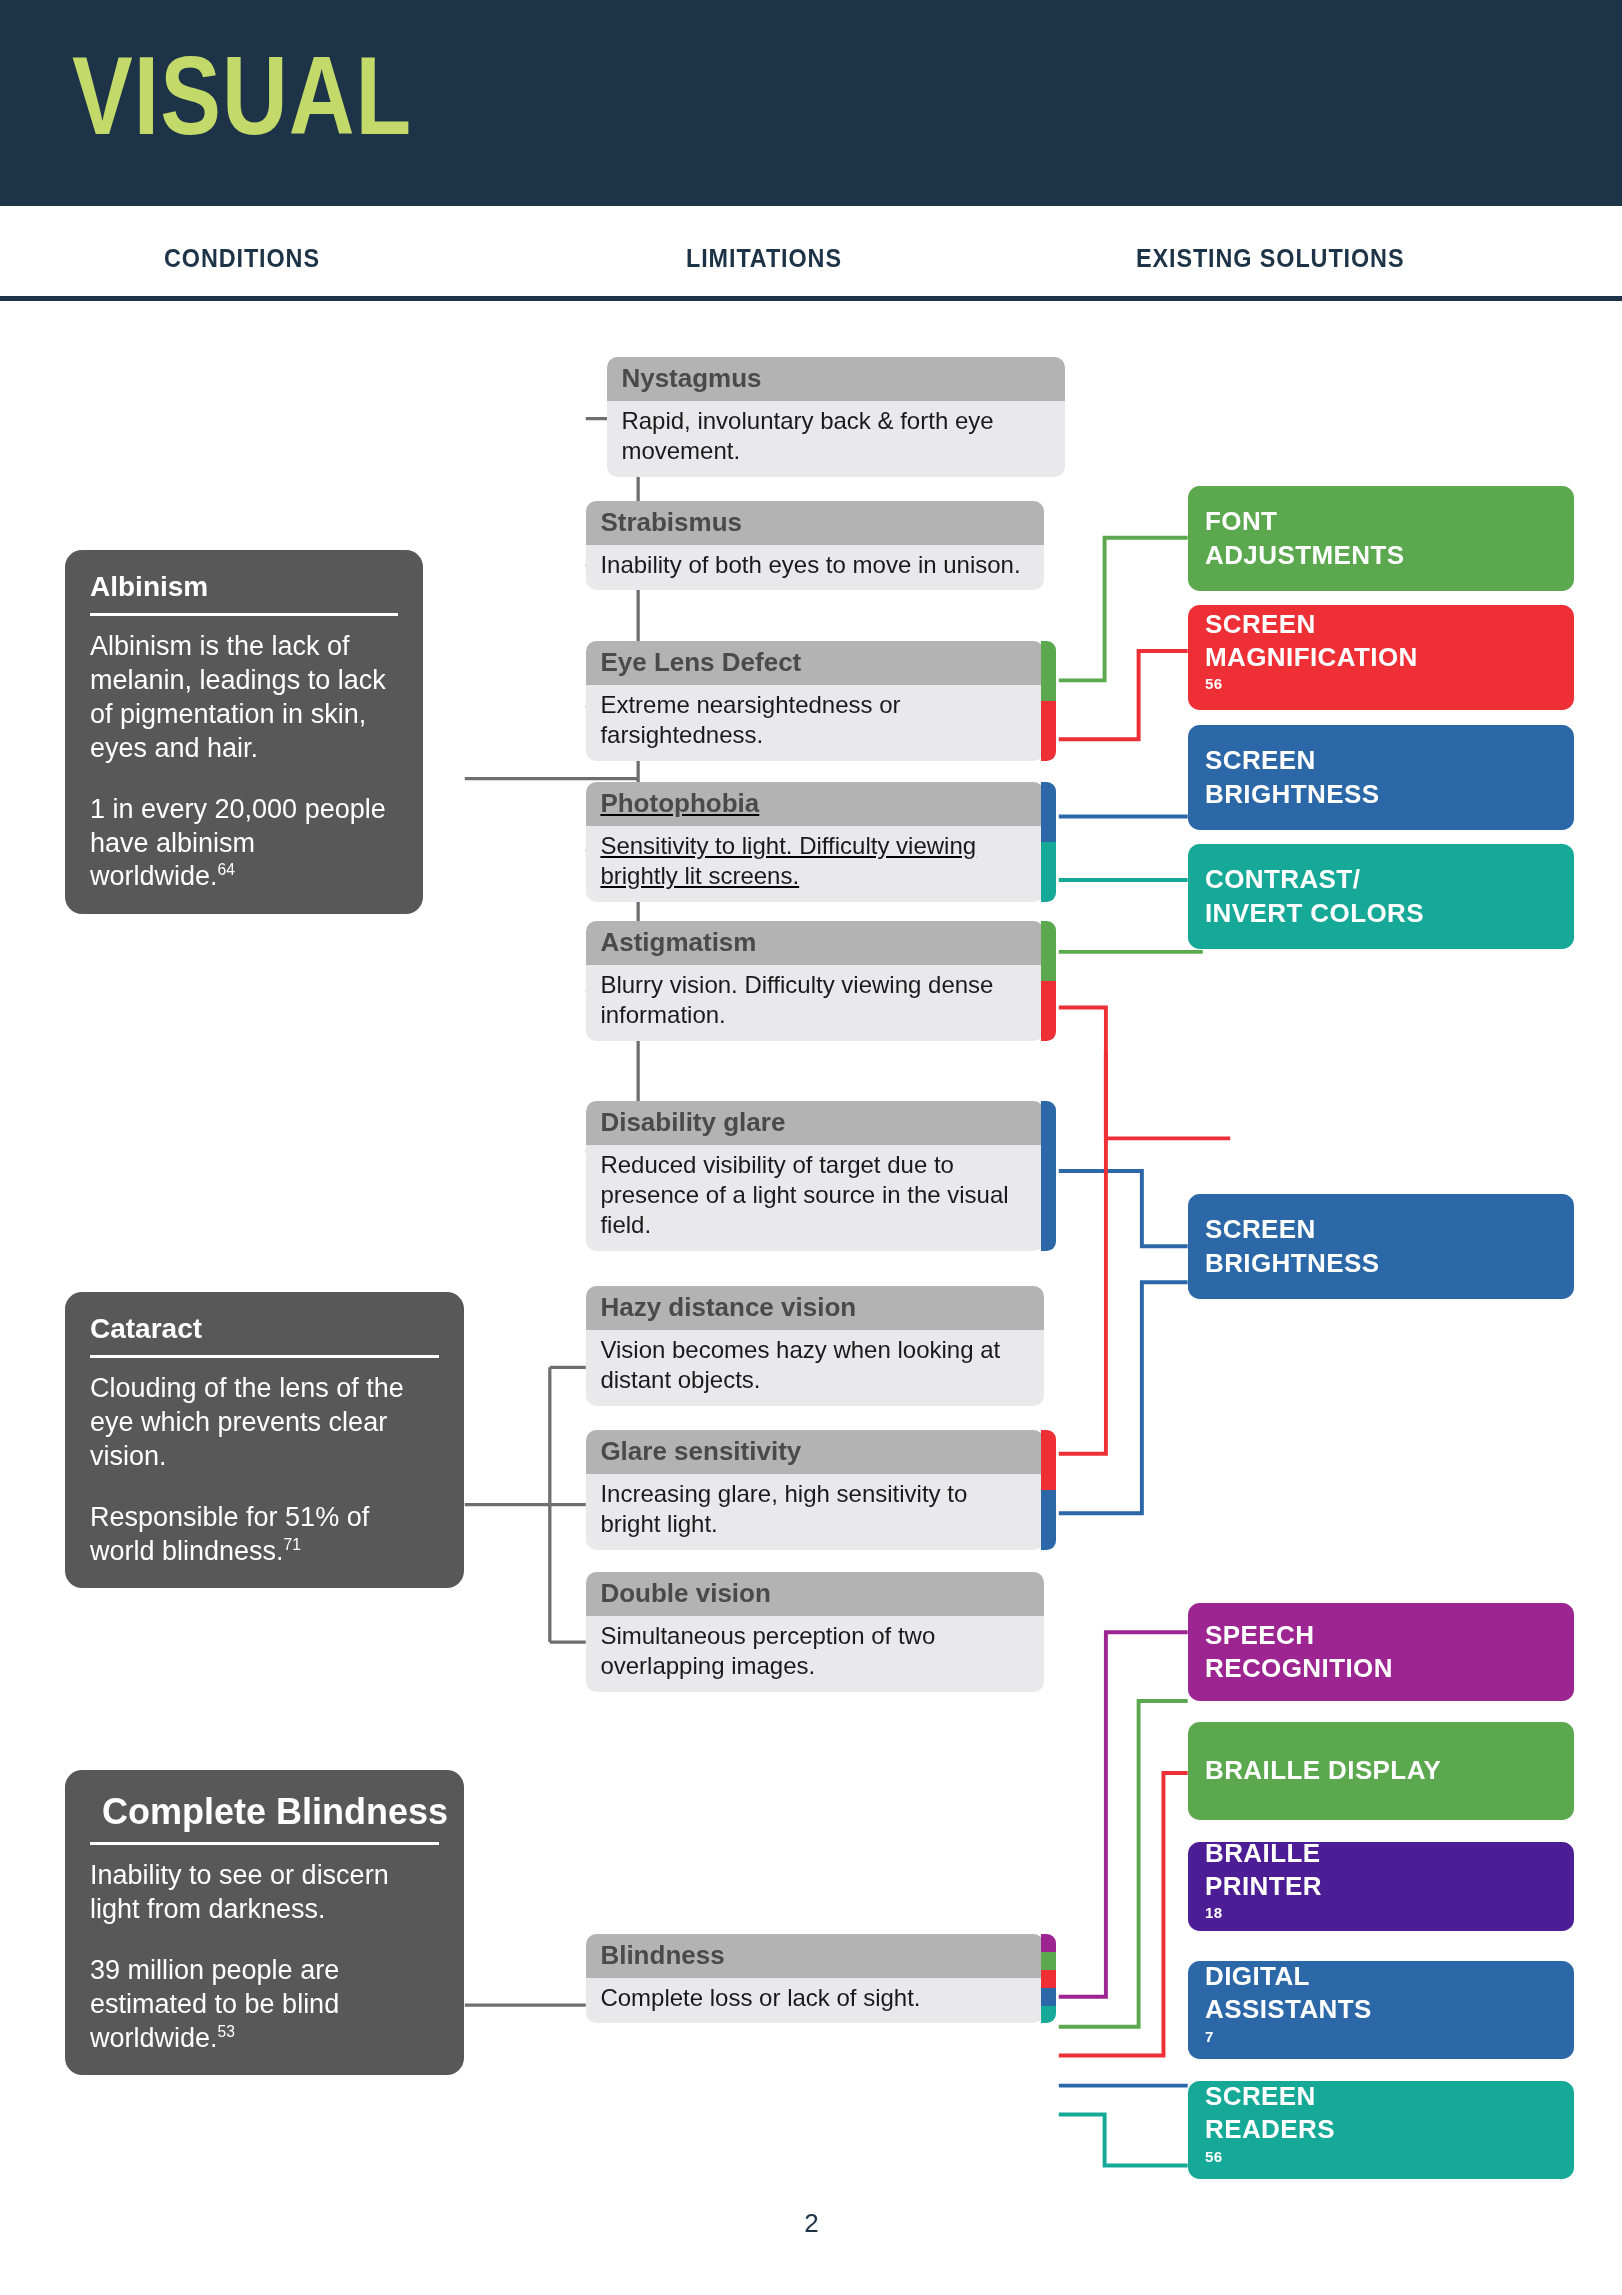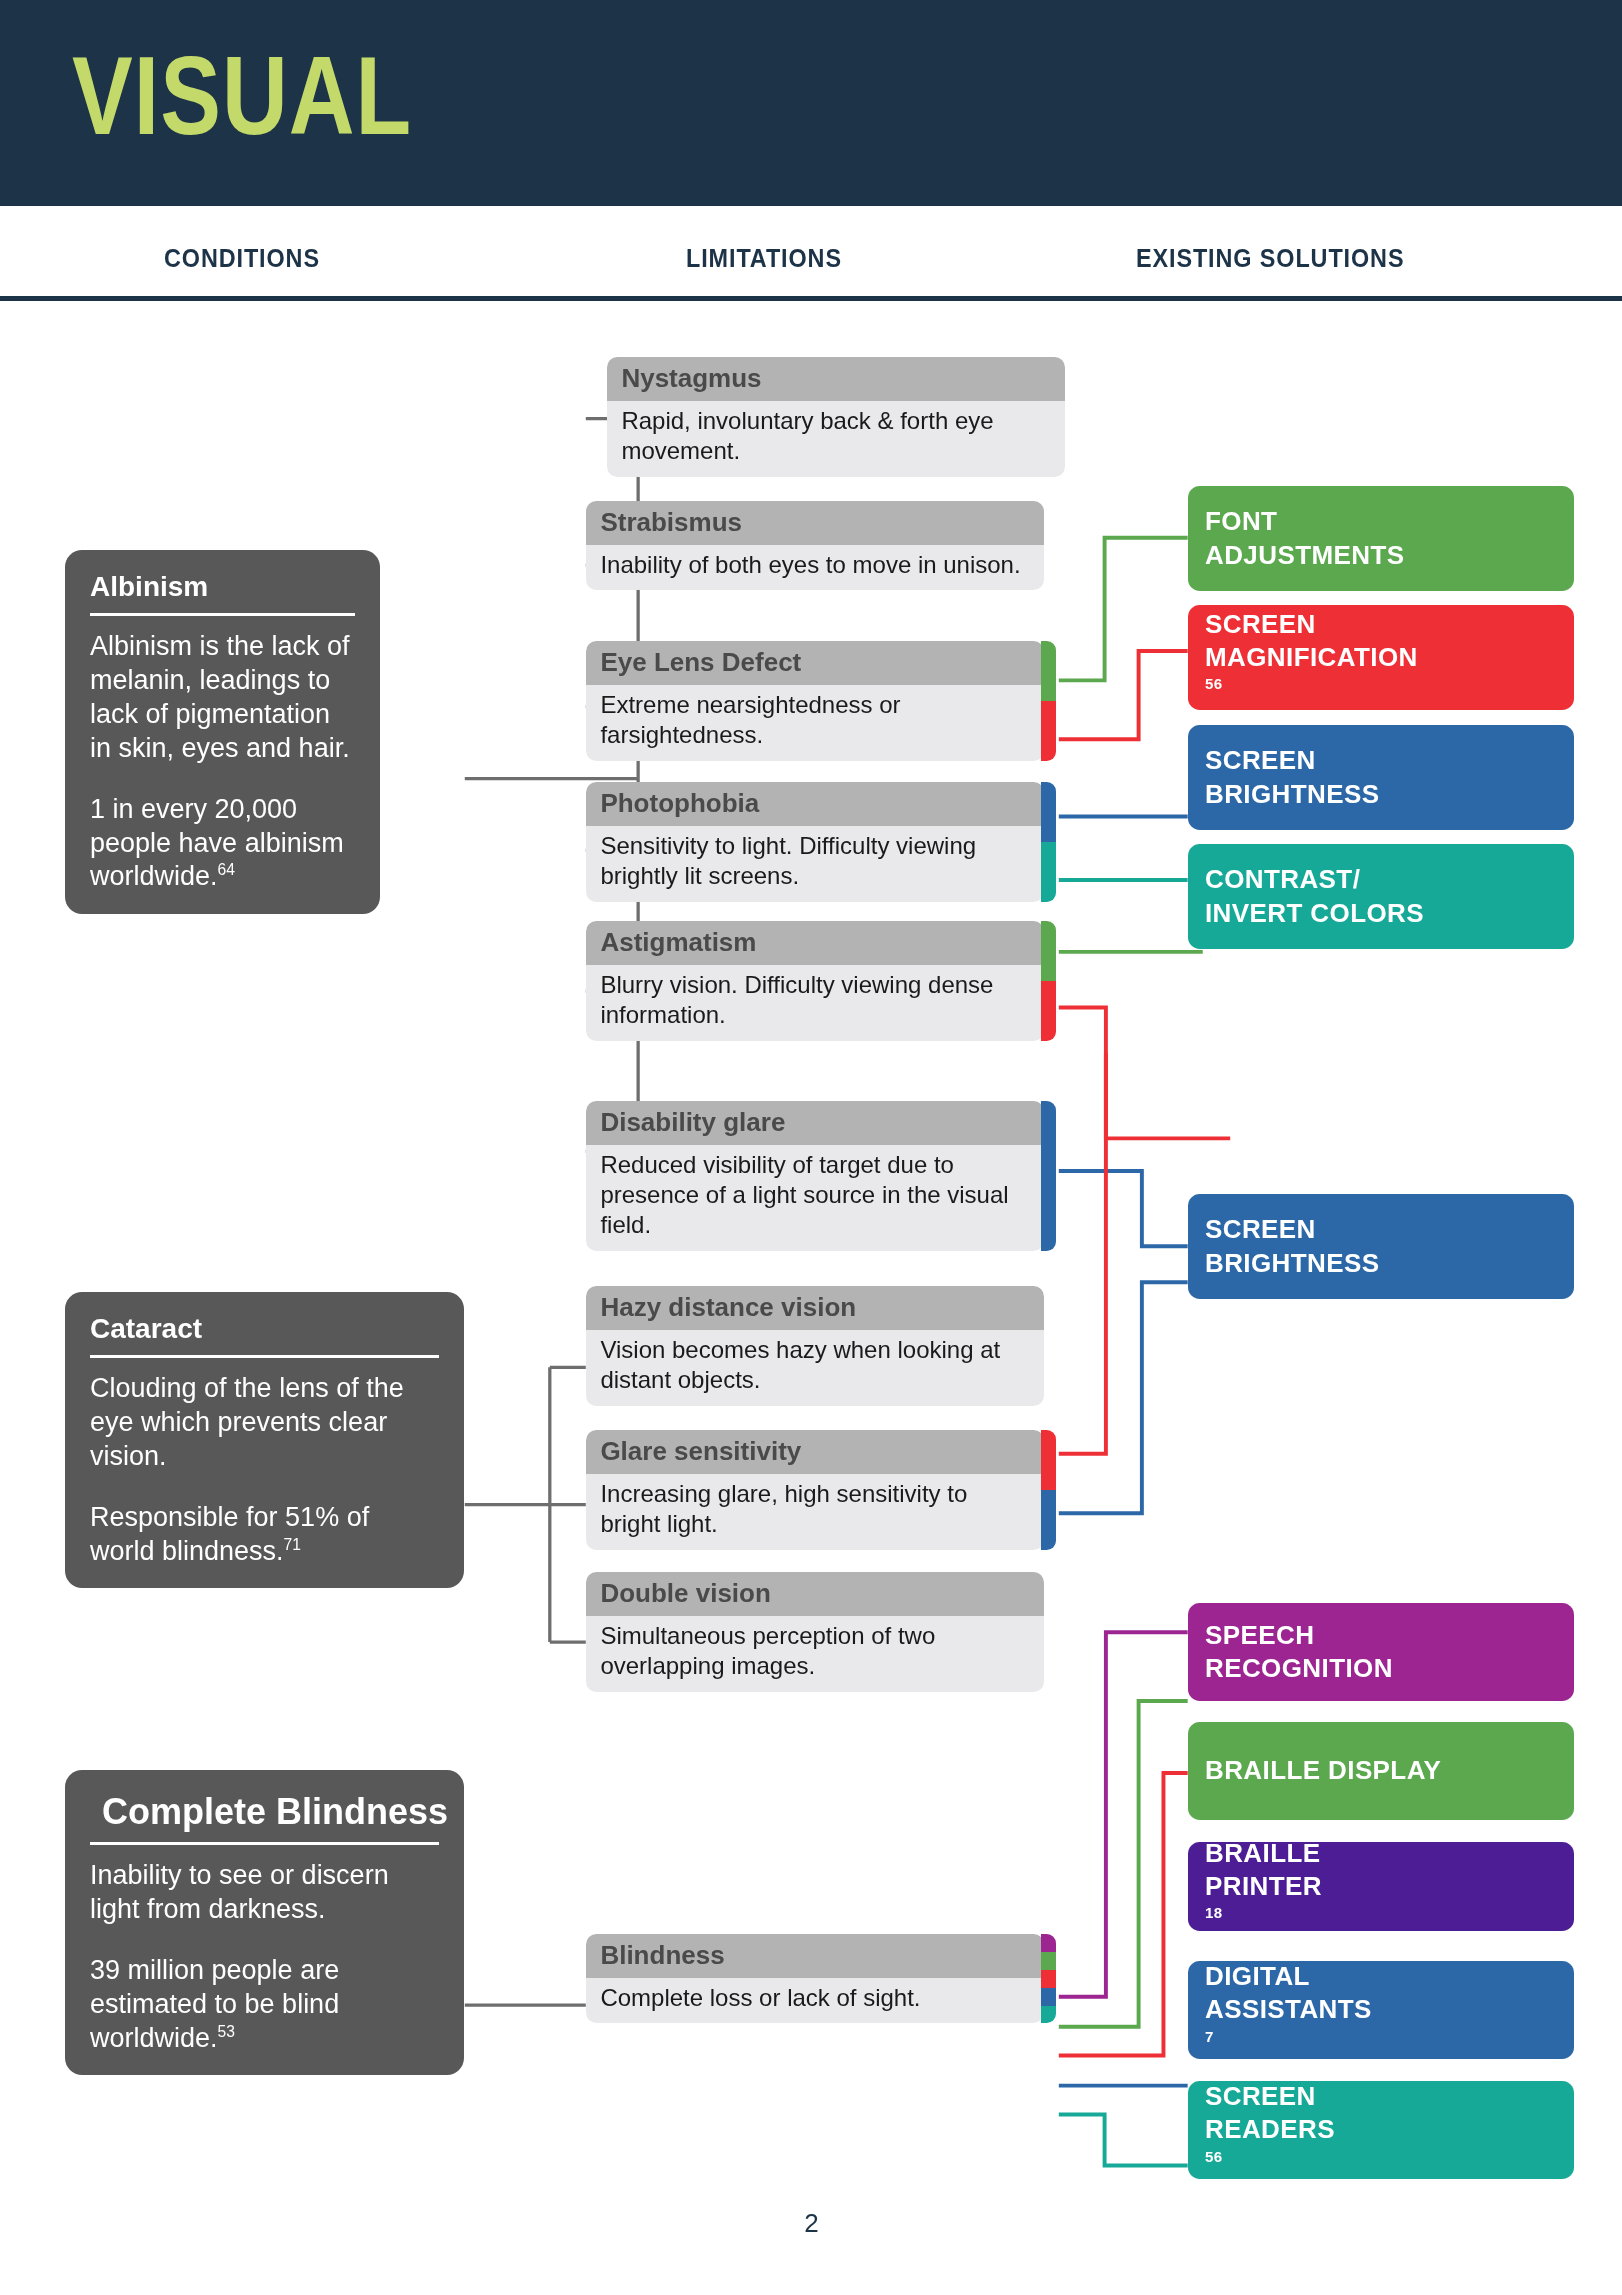--- a/index.html
+++ b/index.html
@@ -181,21 +181,21 @@
       <path d="M1618,3098 H1740 V2600 H1815" stroke="#5ba84f"></path>
 
       <path d="M1618,3142 H1778 V2710 H1815" stroke="#ee2f35"></path>
 
       <path d="M1618,3188 H1815" stroke="#2c68a8"></path>
 
       <path d="M1618,3232 H1688 V3310 H1815" stroke="#17a997"></path>
     </g>
   </svg>
 
-  <div class="cond-card" style="left:65px; top:550px; width:315px;">
+  <div class="cond-card" style="left:65px; top:550px; width:358px;">
     <div class="cond-title">Albinism</div>
     <div class="cond-rule"></div>
     <div class="cond-body">
       <span>Albinism is the lack of melanin, leadings to lack of pigmentation in skin, eyes and hair.</span>
       <span class="gap"></span>
       <span>1 in every 20,000 people have albinism worldwide.</span><sup>64</sup>
     </div>
   </div>
 
   <div class="cond-card" style="left:65px; top:1292px; width:399px;">
@@ -230,21 +230,21 @@
 
   <div class="lim-card" style="left:586px; top:641px;">
     <div class="lim-head">Eye Lens Defect</div>
     <div class="lim-body">Extreme nearsightedness or farsightedness.</div>
     <div class="tabstrip">
       <span style="background:#5ba84f"></span>
       <span style="background:#ee2f35"></span>
     </div>
   </div>
 
-  <div class="lim-card" style="left:586px; top:782px;">
+  <div class="lim-card" style="left:586px; top:782px;text-decoration:underline;">
     <div class="lim-head">Photophobia</div>
     <div class="lim-body">Sensitivity to light. Difficulty viewing brightly lit screens.</div>
     <div class="tabstrip">
       <span style="background:#2c68a8"></span>
       <span style="background:#17a997"></span>
     </div>
   </div>
 
   <div class="lim-card" style="left:586px; top:921px;">
     <div class="lim-head">Astigmatism</div>

